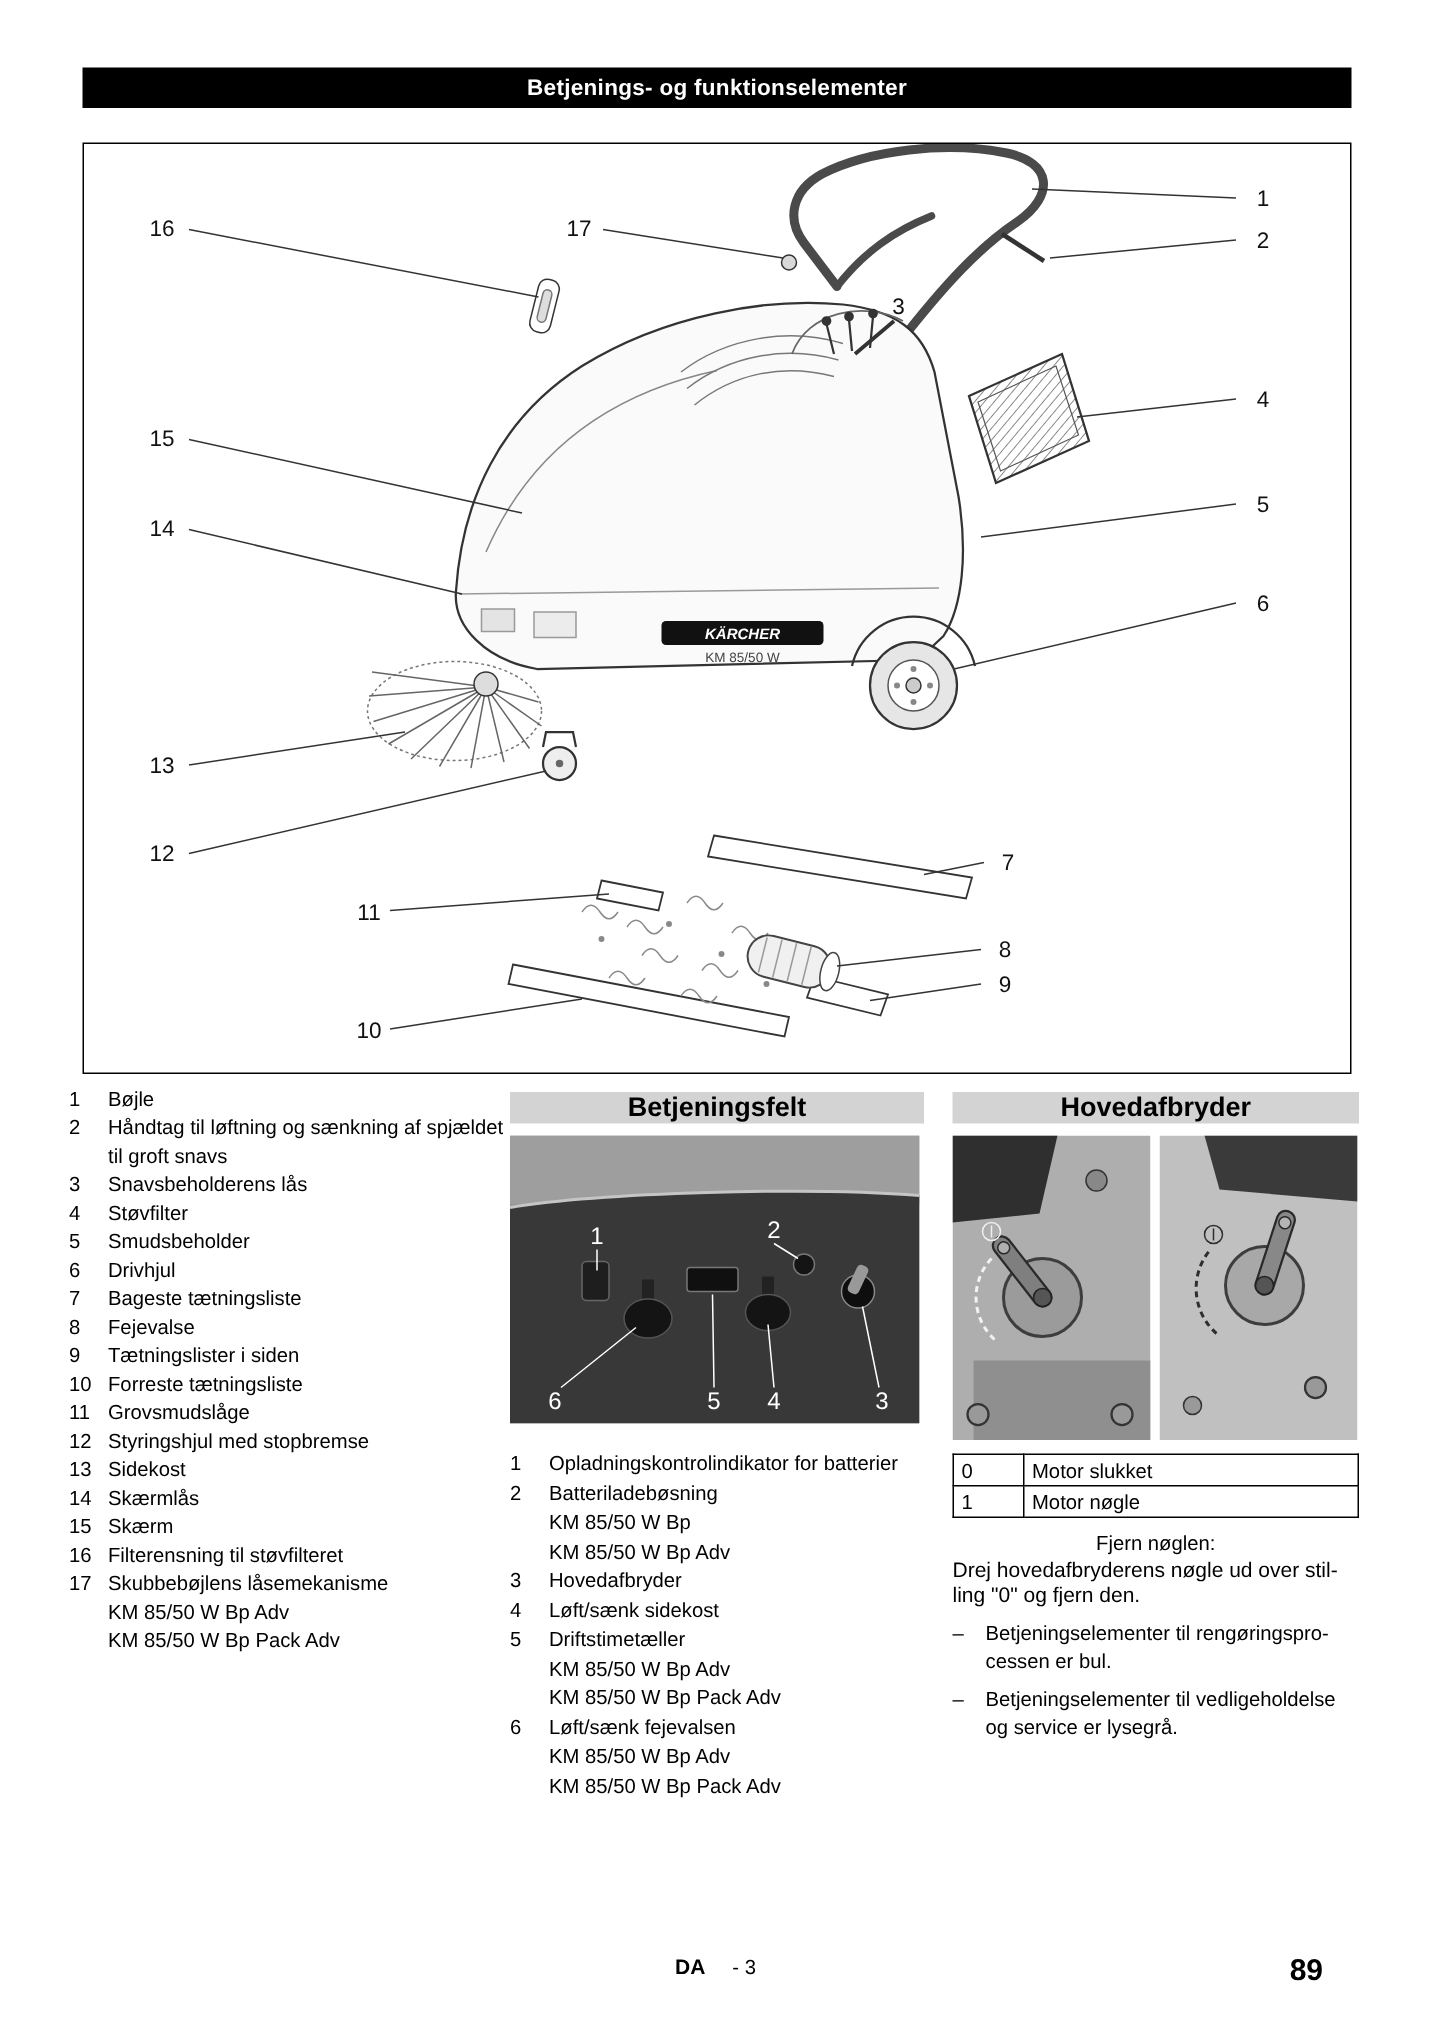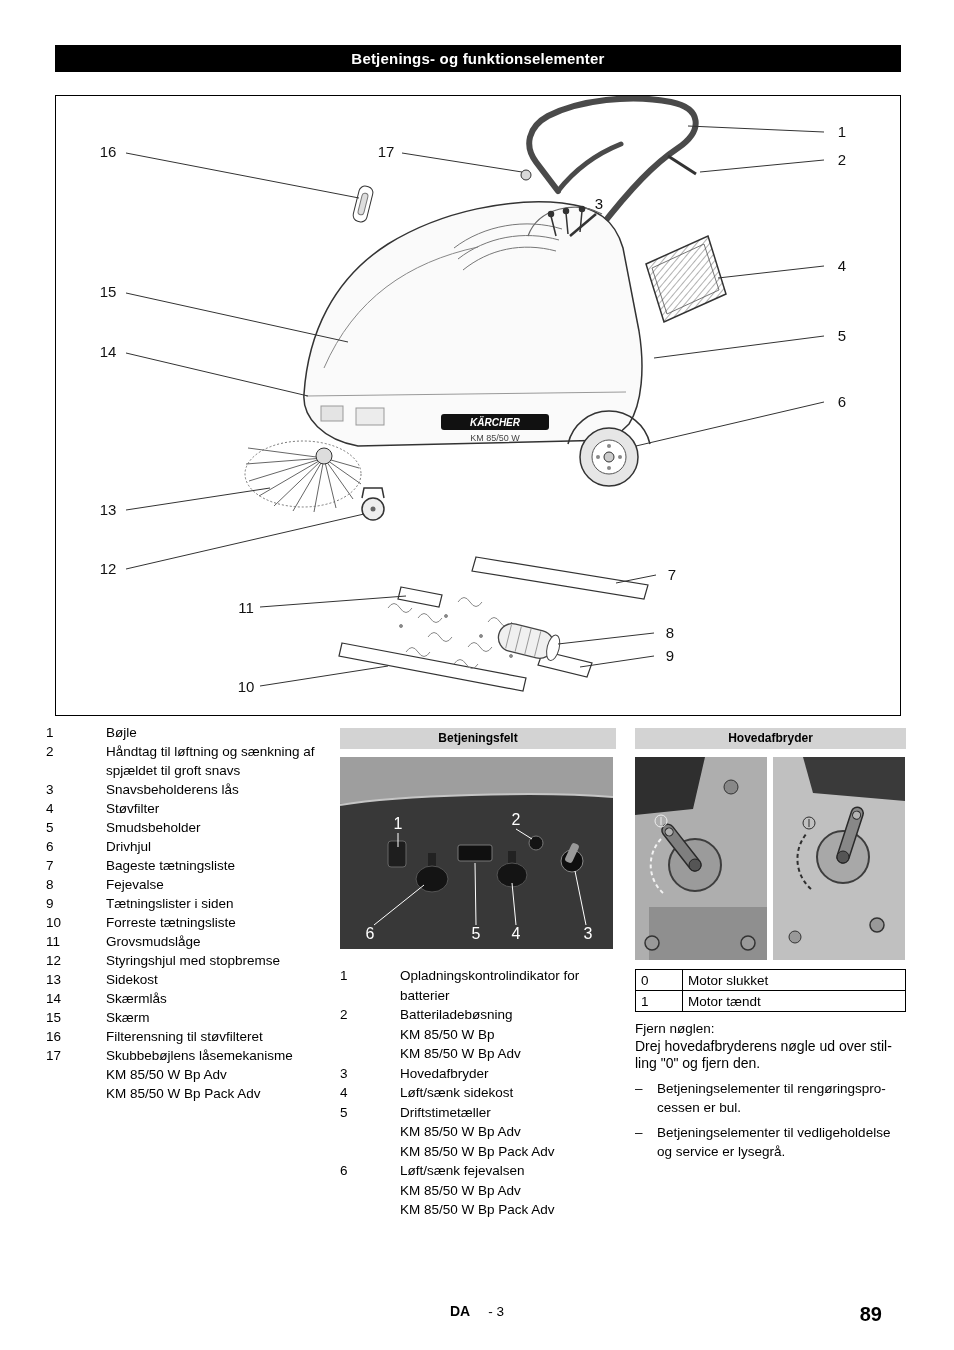--- a/index.html
+++ b/index.html
@@ -10,36 +10,36 @@
   .title-bar span { display:block; text-align:center; color:#fff; font-weight:bold;
                     font-size:15px; line-height:27px; letter-spacing:.2px; }
 
   .diagram-frame { position:absolute; left:55px; top:95px; width:844px; height:619px; border:1px solid #000; }
   svg.machine { width:100%; height:100%; display:block; }
 
   .legend { position:absolute; font-size:13.5px; line-height:19px; }
   .parts-legend { left:46px; top:723px; width:294px; }
   .row { display:flex; }
   .row .num { flex:0 0 26px; }
-  .row .txt { flex:1;margin-left:34px; }
+  .row .txt { flex:1; }
 
   .mid-col   { position:absolute; left:340px; top:728px; width:276px; }
   .right-col { position:absolute; left:635px; top:728px; width:271px; }
   .sec-header { background:#d3d3d3; height:21px; line-height:21px; text-align:center;
-                font-weight:bold; font-size:12px; }
+                font-weight:bold; font-size:18px; }
   .panel-photo { margin-top:8px; width:273px; height:192px; }
   .panel-photo svg, .photo svg { display:block; width:100%; height:100%; }
   .cp-legend { margin-top:17px; font-size:13.5px; line-height:19.5px; }
 
   .photos { margin-top:8px; display:flex; gap:6px; }
   .photo { width:132px; height:203px; }
   .switch-table { border-collapse:collapse; margin-top:9px; width:100%; font-size:13.5px; }
   .switch-table td { border:1px solid #000; padding:1px 5px; height:18px; }
   .switch-table td.pos { width:36px; }
-  .note-title { margin-top:8px; font-size:13.5px; line-height:17.5px; }
+  .note-title { margin-top:8px; font-size:13.5px; line-height:17.5px;text-align:center; }
   .note-line { font-size:14px; line-height:17.5px; }
   .sec-header.second { margin-top:9px; }
   .dash-row { display:flex; margin-top:6px; font-size:13.5px; line-height:19px; }
   .dash-row .dash { flex:0 0 22px; }
 
   .footer-center { position:absolute; top:1303px; left:0; width:954px; text-align:center; font-size:13.5px; }
   .footer-center .lang { font-weight:bold; font-size:14px;margin-top:20px; }
   .footer-center .chap { margin-left:18px; }
   .page-num { position:absolute; top:1303px; right:48px; font-weight:bold; font-size:20px; }
 </style>
@@ -391,21 +391,21 @@
     </div>
 
     <table class="switch-table">
       <tbody>
           <tr>
         <td class="pos">0</td>
         <td>Motor slukket</td>
       </tr>
       <tr>
         <td class="pos">1</td>
-        <td>Motor tændt</td>
+        <td>Motor nøgle</td>
       </tr>
     </tbody>
       </table>
 
     <div class="note-title">Fjern nøglen:</div>
     <div class="note-line">Drej hovedafbryderens nøgle ud over stil-</div>
     <div class="note-line">ling "0" og fjern den.</div>
 
 
     <div class="dash-row">

